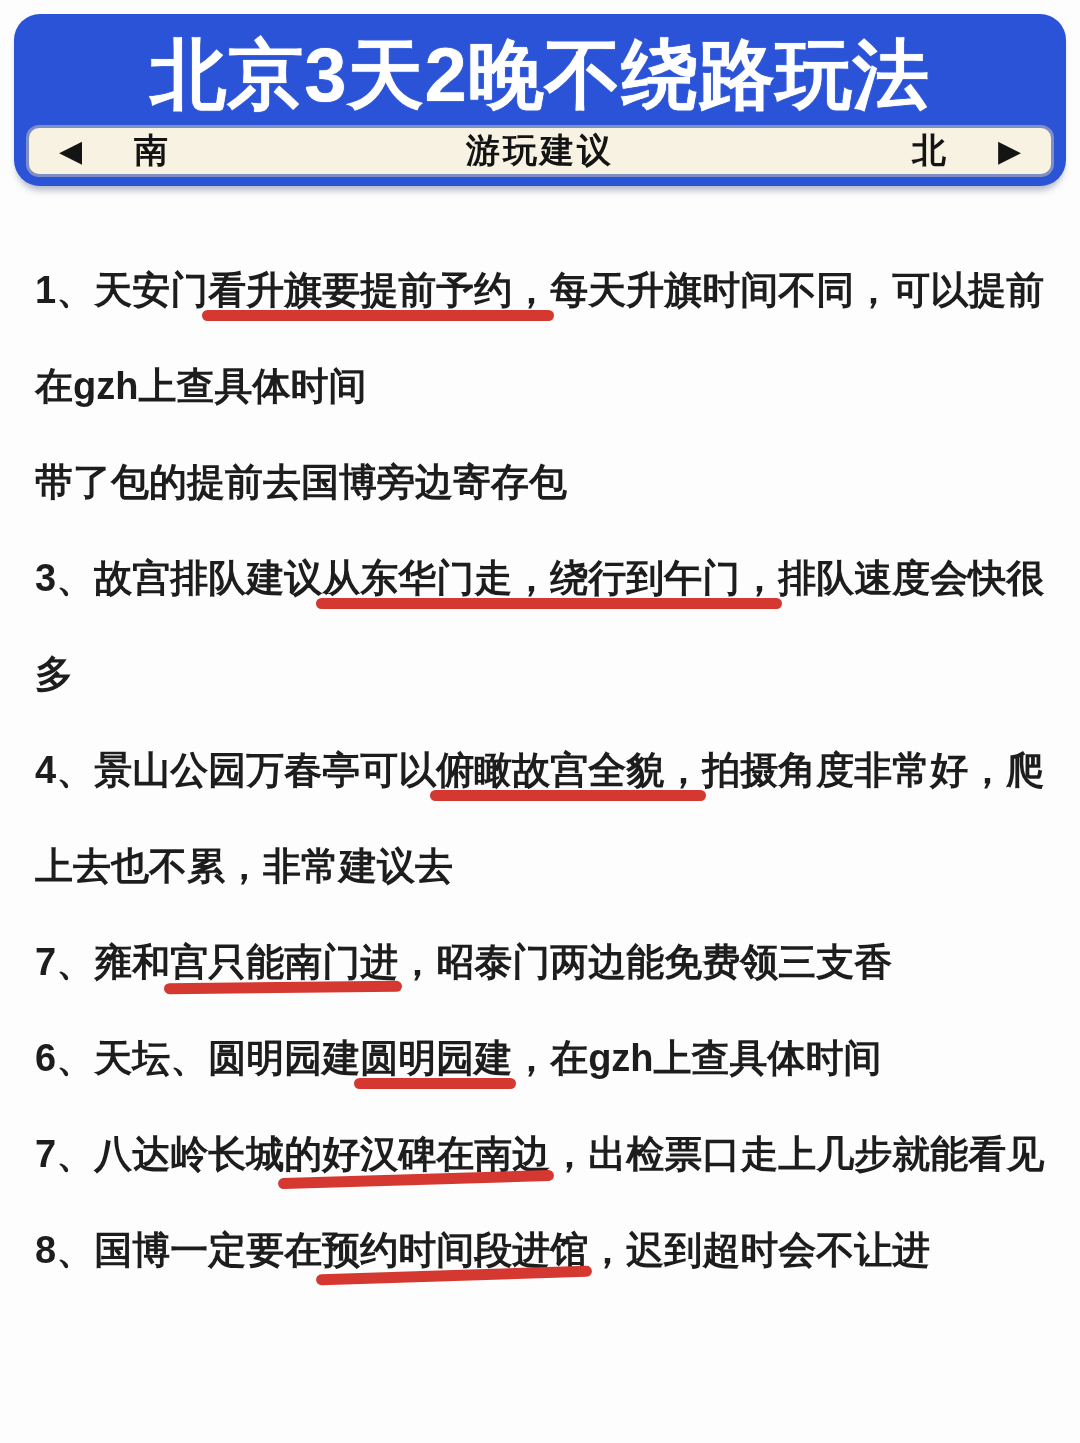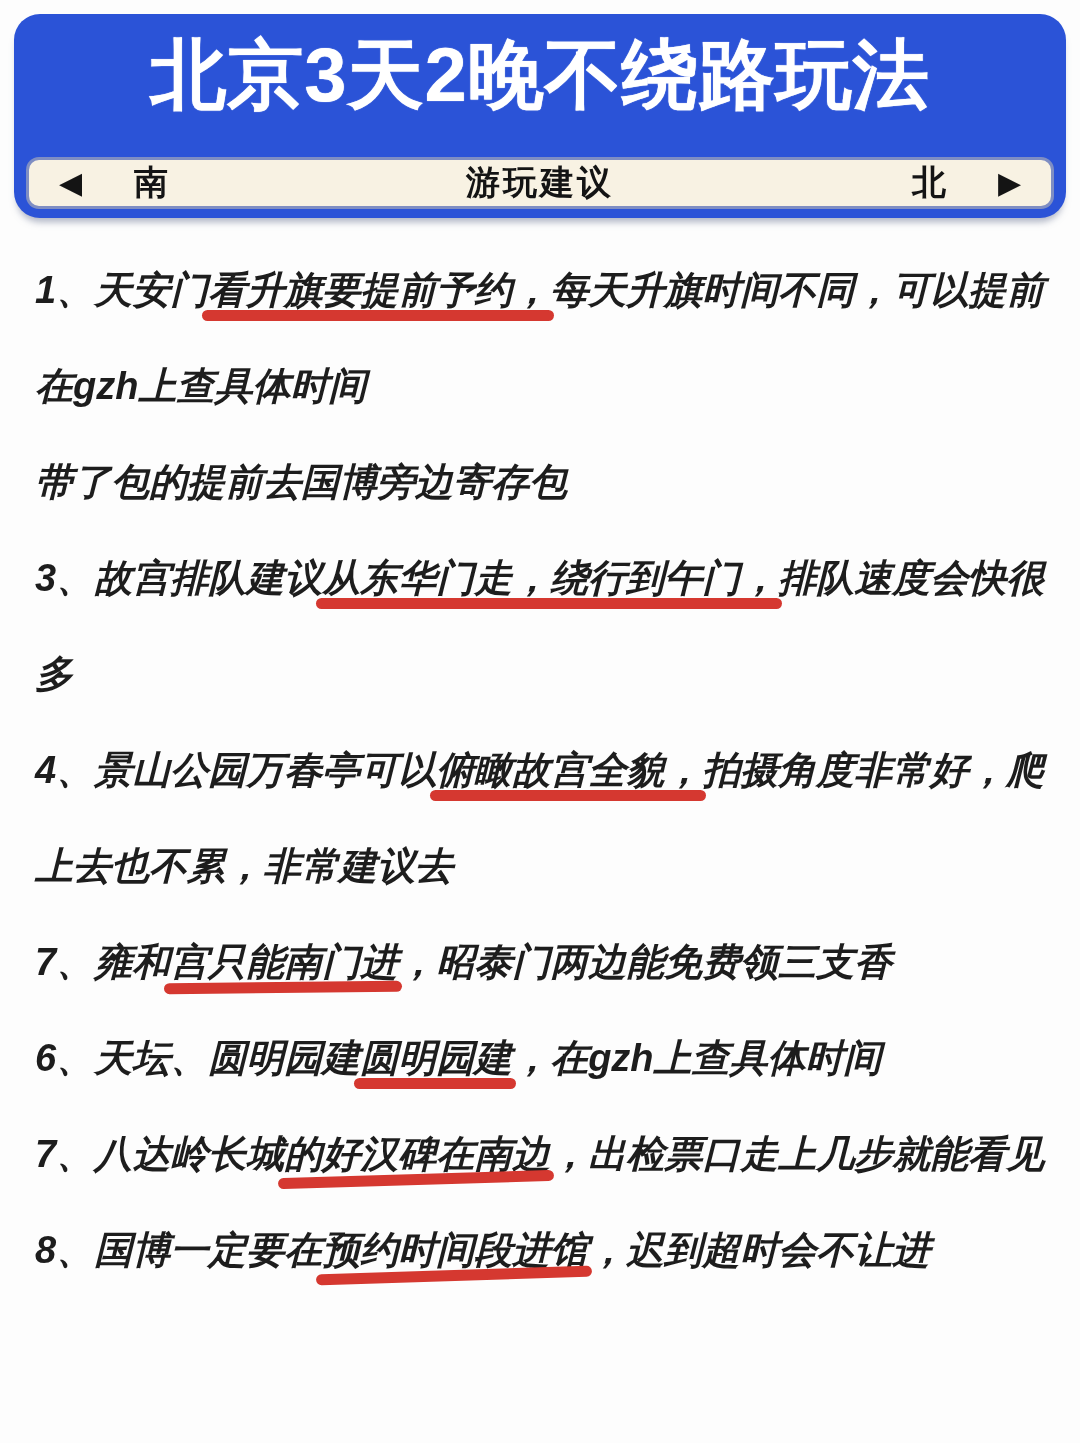--- a/index.html
+++ b/index.html
@@ -7,21 +7,21 @@
     width:1080px;height:1443px;
     background:#ffffff;
     font-family:"Liberation Sans","DejaVu Sans",sans-serif;
   }
   .page{
     position:relative;width:1080px;height:1443px;overflow:hidden;
     background:var(--page-bg,#fdfdfd);
   }
   
   .banner{
-    position:absolute;left:14px;top:14px;width:1052px;height:204px;
+    position:absolute;left:14px;top:14px;width:1052px;height:172px;
     background:var(--banner-blue,#2b53d7);
     border-radius:26px;
     box-shadow:0 7px 7px -3px rgba(110,120,150,.55);
   }
   .title{
     margin-top:12px;
     text-align:center;
     font-size:76px;line-height:98px;
     font-weight:900;color:#ffffff;letter-spacing:1px;
     text-shadow:0 0 1px #fff;
@@ -38,21 +38,20 @@
     padding:0 30px;
   }
   .navbar .arrow{font-size:30px;line-height:1;}
   .navbar .dir{margin:0 0 0 52px;}
   .navbar .dir.right{margin:0 52px 0 0;}
   .navbar .center{flex:1;text-align:center;letter-spacing:3px;}
   
   .tips{
     position:absolute;left:35px;top:242px;right:10px;
     color:var(--text,#1d1d1d);
-    font-style:italic;
   }
   .line{
     height:96px;line-height:96px;
     font-size:38px;font-weight:700;
     white-space:nowrap;
   }
   .u{position:relative;}
   .u::after{
     content:"";position:absolute;left:-6px;right:-4px;bottom:-10px;height:11px;
     border-radius:6px;

